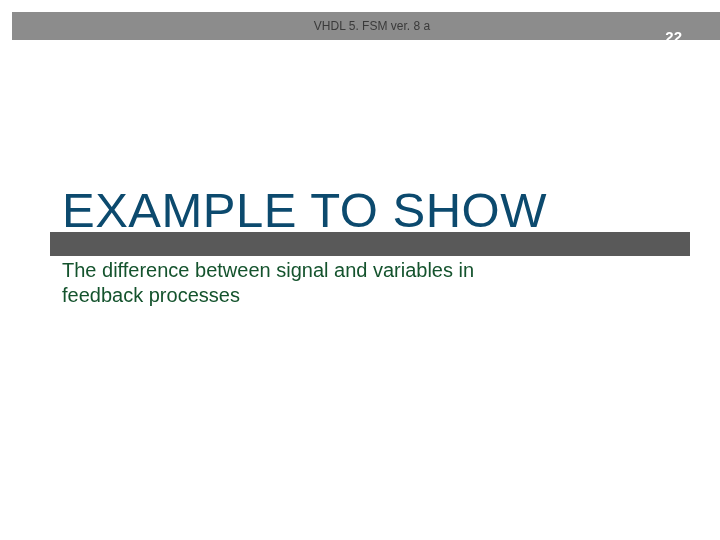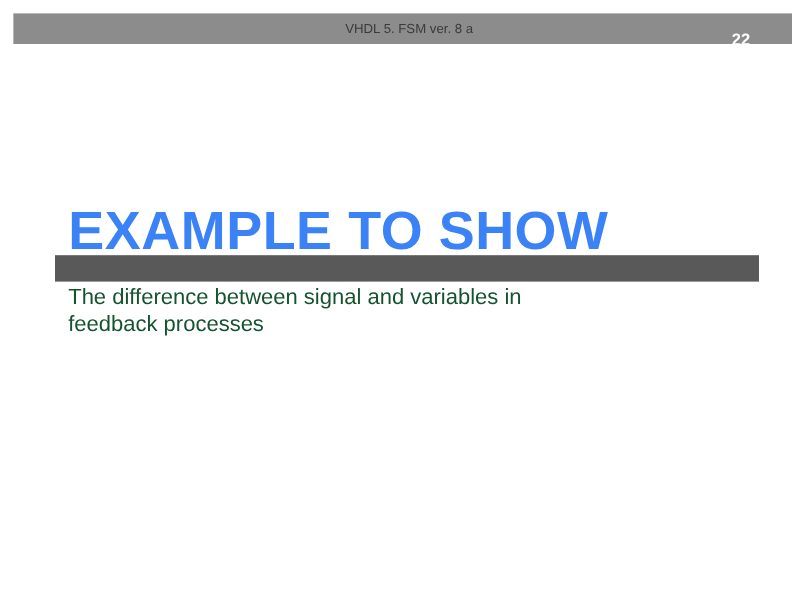--- a/index.html
+++ b/index.html
@@ -39,23 +39,23 @@
       right: 38px;
       top: 4px;
       color: #ffffff;
       font-size: 15px;
       font-weight: bold;
     }
     .main-title {
       position: absolute;
       left: 38px;
       top: 158px;
-      color: #3b82f6;
+      color: #0c4a6e;
       font-size: 49px;
-      font-weight: bold;
+      font-weight: normal;
       letter-spacing: 0.5px;
     }
     .rule {
       position: absolute;
       left: 38px;
       top: 220px;
       width: 640px;
       height: 2px;
       background: #595959;
     }

